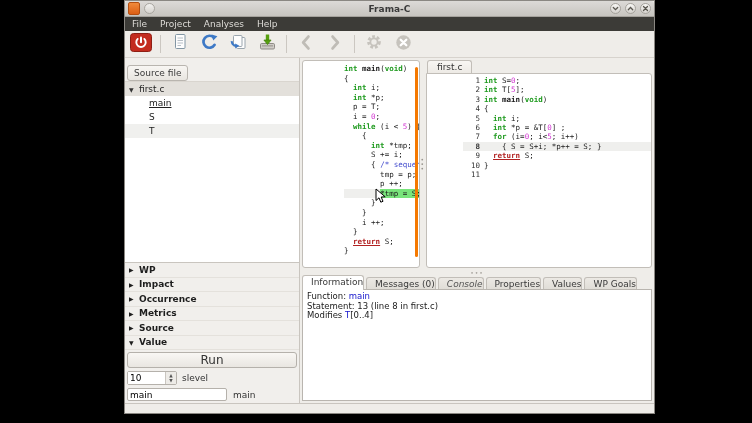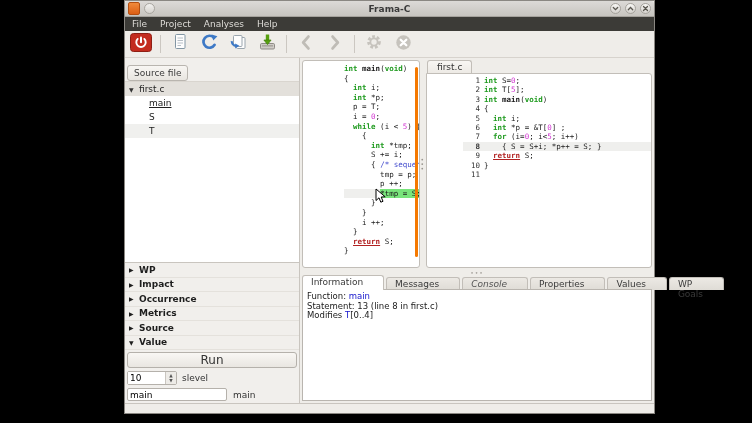--- a/index.html
+++ b/index.html
@@ -78,21 +78,21 @@
   .seg.num{color:var(--num);}
   .seg.cmt{color:var(--cmt);}
   .seg.ret{color:var(--ret);font-weight:bold;text-decoration:underline;}
   .seg.hl{background:var(--hl);}
   .seg.link{color:var(--link);}
   
   .bottom{flex:1;display:flex;flex-direction:column;min-height:0;padding:0 2px 2px 2px;}
   .hsplit{height:5px;display:flex;align-items:center;justify-content:center;flex:none;}
   .hsplit span{color:#A8A49E;font-size:6px;letter-spacing:1px;line-height:2px;}
   .tabs{display:flex;gap:2px;flex:none;height:15px;align-items:flex-end;}
-  .tab{font-size:9px;color:#3A3A3A;padding:1px 20px 1px 8px;background:linear-gradient(#ECE9E4,#DFDCD6);
+  .tab{font-size:9px;color:#3A3A3A;padding:1px 0 1px 8px;background:linear-gradient(#ECE9E4,#DFDCD6);
        border:1px solid #C2BEB8;border-bottom:none;border-radius:3px 3px 0 0;height:13px;box-sizing:border-box;}
   .tab.active{background:#fff;height:15px;position:relative;z-index:2;font-weight:normal;}
   .tab.italic{font-style:italic;color:#555;}
   .info-panel{flex:1;background:#fff;border:1px solid #B9B5AF;border-radius:0;margin-top:-1px;
               font-size:8.5px;line-height:9.5px;color:#1A1A1A;padding:2px 4px;overflow:hidden;}
   
   .statusbar{height:9px;flex:none;border-top:1px solid #C9C5BF;background:#EFEDE9;}
   .cursor{position:absolute;z-index:50;}
 </style>
 </head>

